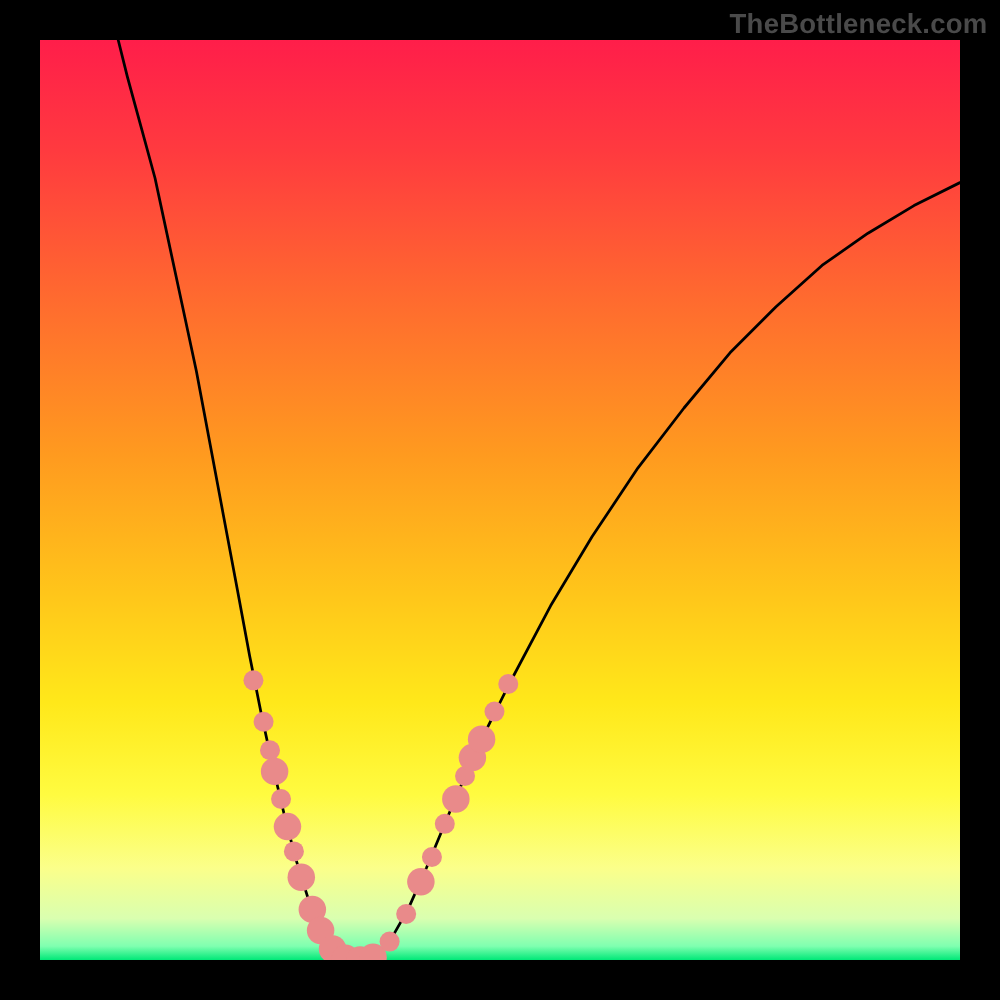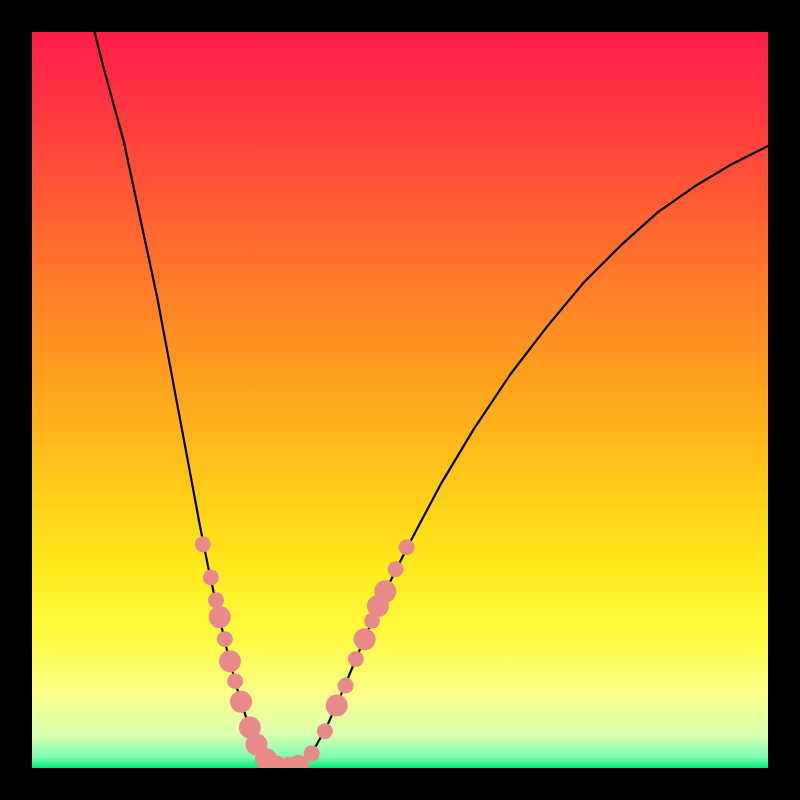--- a/index.html
+++ b/index.html
@@ -34,20 +34,21 @@
     font-size: 22px;
     font-weight: 600;
     letter-spacing: 0.2px;
     user-select: none;
   }
 </style>
 </head>
 <body>
 
 <div class="frame">
+  <div class="watermark">TheBottleneck.com</div>
 
   <svg class="plot" viewBox="0 0 736 736" preserveAspectRatio="none">
     <defs>
       <linearGradient id="bg-grad" x1="0" y1="0" x2="0" y2="1">
       <stop offset="0%" stop-color="#ff1e4a"></stop>
           <stop offset="12%" stop-color="#ff3a3f"></stop>
           <stop offset="28.000000000000004%" stop-color="#ff6a2f"></stop>
           <stop offset="45%" stop-color="#ff9a1f"></stop>
           <stop offset="60%" stop-color="#ffc51a"></stop>
           <stop offset="72%" stop-color="#ffe81a"></stop>

